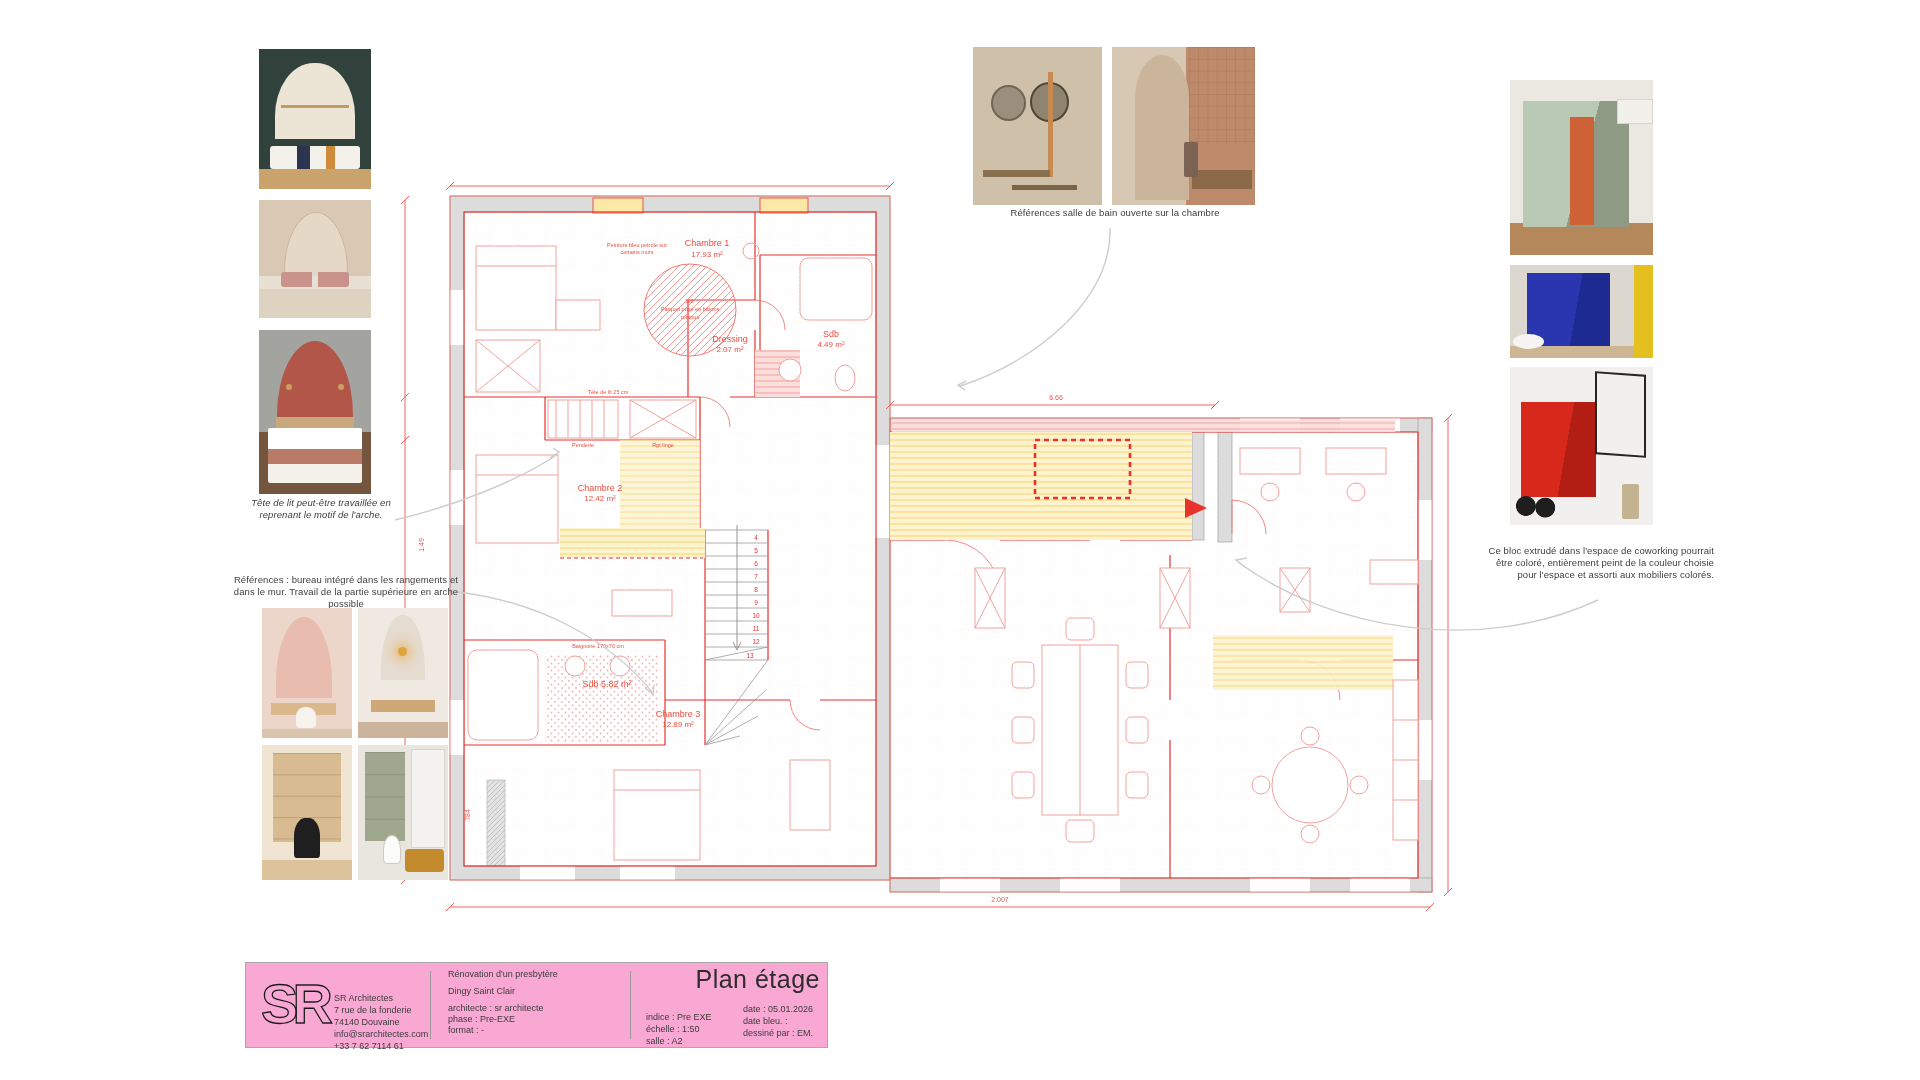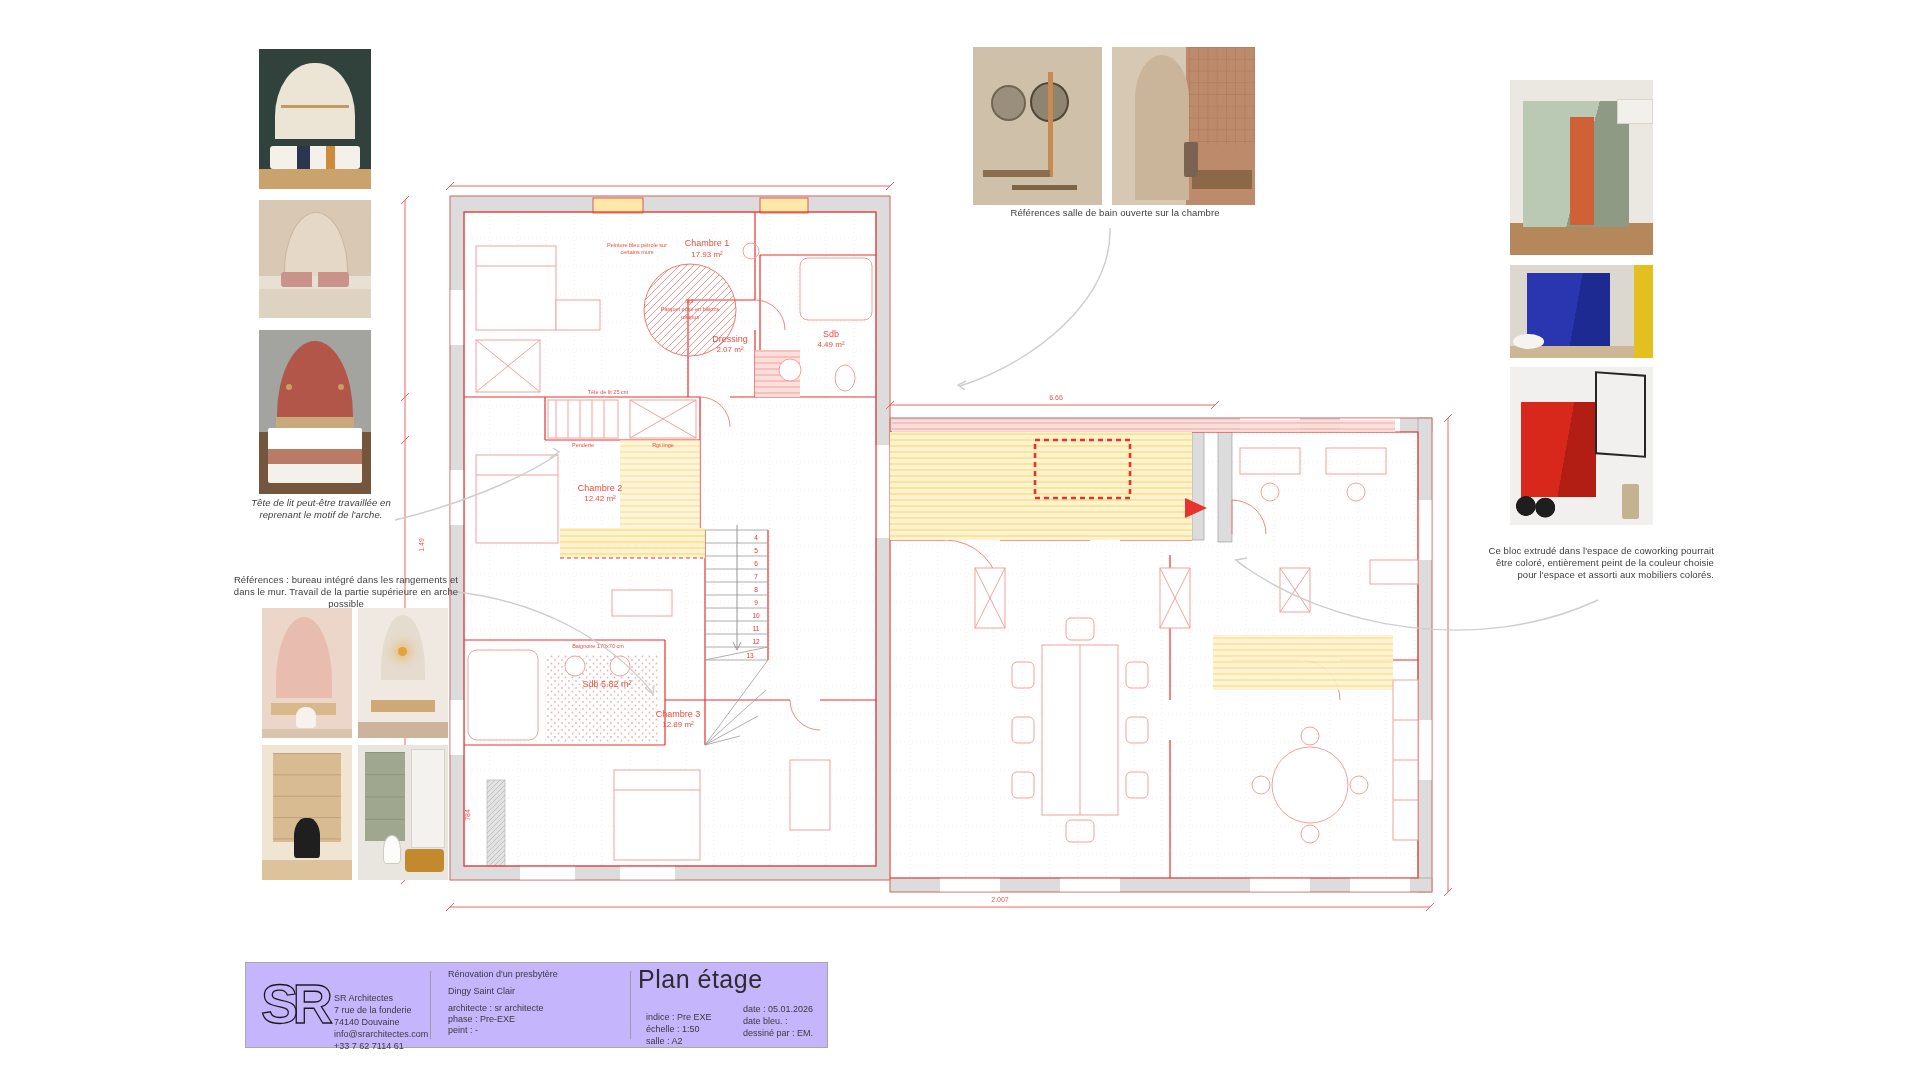--- a/index.html
+++ b/index.html
@@ -70,27 +70,27 @@
      radial-gradient(circle at 30% 50%,#1e1e1e 0 28%,rgba(0,0,0,0) 30%),
      radial-gradient(circle at 75% 55%,#1e1e1e 0 26%,rgba(0,0,0,0) 28%);}
   #ph12 .d{right:10%;bottom:4%;width:12%;height:22%;background:#c4b391;border-radius:2px;}
   
   .cap{position:absolute;font-size:9.5px;line-height:1.25;color:#3d3d3d;text-align:center;letter-spacing:.1px;}
   #cap-left-bed{left:238px;top:497px;width:166px;font-style:italic;}
   #cap-left-desk{left:230px;top:574px;width:232px;}
   #cap-top-bath{left:1000px;top:207px;width:230px;}
   #cap-right-block{left:1482px;top:545px;width:232px;text-align:right;}
   
-  #titleblock{position:absolute;left:245px;top:962px;width:581px;height:84px;border:1px solid #a8a8a8;background:#c4b5fd;}
+  #titleblock{position:absolute;left:245px;top:962px;width:581px;height:84px;border:1px solid #a8a8a8;background:#f9a8d4;}
   #titleblock .vdiv{position:absolute;top:8px;bottom:8px;width:1px;background:#9b9b9b;}
   .tb-text{position:absolute;font-size:9px;color:#3b3b3b;line-height:12px;white-space:nowrap;}
   #tb-company{left:88px;top:29px;}
   #tb-project{left:202px;top:6px;line-height:11px;}
   #tb-project .gap{height:6px;}
-  #tb-sheet-title{position:absolute;left:392px;top:2px;width:182px;text-align:left;font-size:25px;color:#2d2d2d;letter-spacing:.5px;}
+  #tb-sheet-title{position:absolute;left:392px;top:2px;width:182px;text-align:right;font-size:25px;color:#2d2d2d;letter-spacing:.5px;}
   #tb-meta1{left:400px;top:40px;margin-top:8px;}
   #tb-meta2{left:497px;top:40px;}
   
   #plan{position:absolute;left:0;top:0;}
   text{font-family:"Liberation Sans",sans-serif;}
   .rlabel{fill:#e94f42;font-size:9px;text-anchor:middle;}
   .rarea{fill:#e94f42;font-size:8px;text-anchor:middle;}
   .rtiny{fill:#e94f42;font-size:5.5px;text-anchor:middle;}
   .rdim{fill:#f0534d;font-size:7px;text-anchor:middle;}
   .stepnum{fill:#e8322e;font-size:6.5px;text-anchor:middle;}
@@ -446,21 +446,21 @@
       <div>+33 7 62 7114 61</div>
     </div>
 
     <div class="tb-text" id="tb-project">
       <div>Rénovation d'un presbytère</div>
       <div class="gap"></div>
       <div>Dingy Saint Clair</div>
       <div class="gap"></div>
       <div>architecte : sr architecte</div>
       <div>phase : Pre-EXE</div>
-      <div>peint : -</div>
+      <div>format : -</div>
     </div>
 
     <div id="tb-sheet-title">Plan étage</div>
     <div class="tb-text" id="tb-meta1">
       <div>indice : Pre EXE</div>
       <div>échelle : 1:50</div>
       <div>salle : A2</div>
     </div>
     <div class="tb-text" id="tb-meta2">
       <div>date : 05.01.2026</div>

